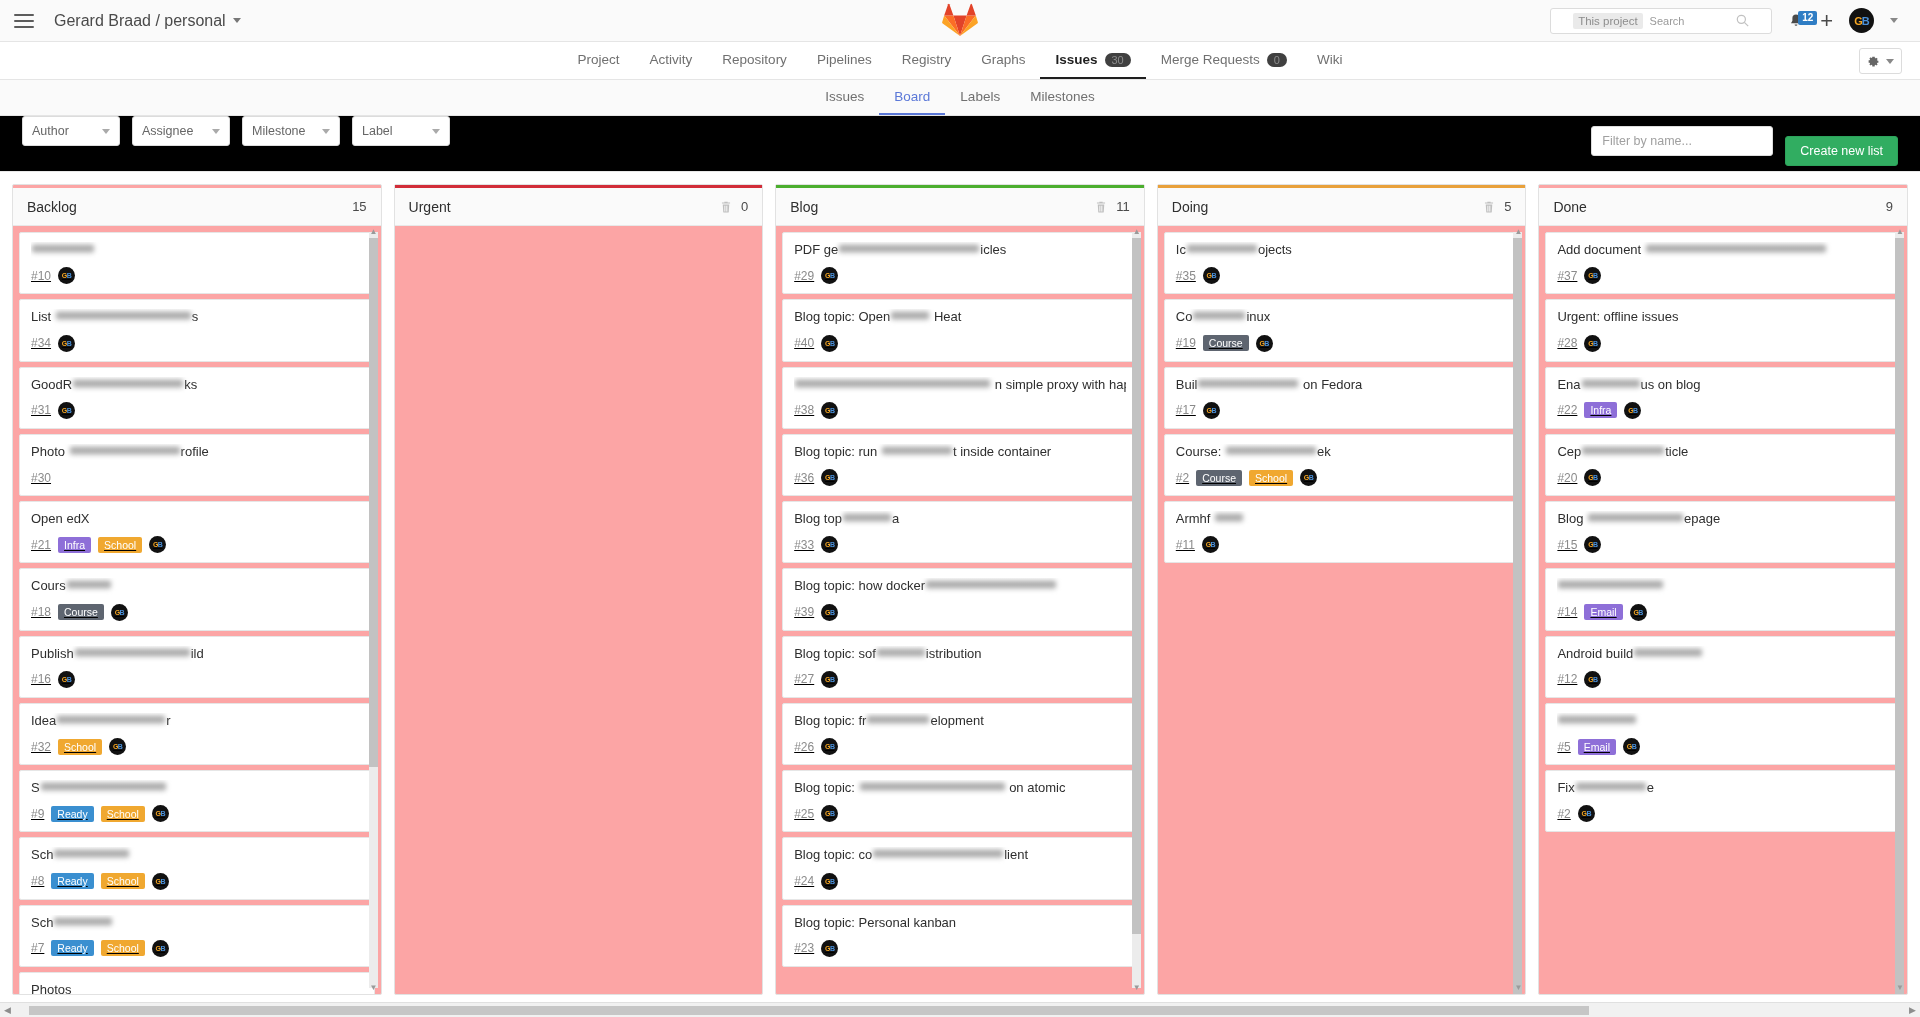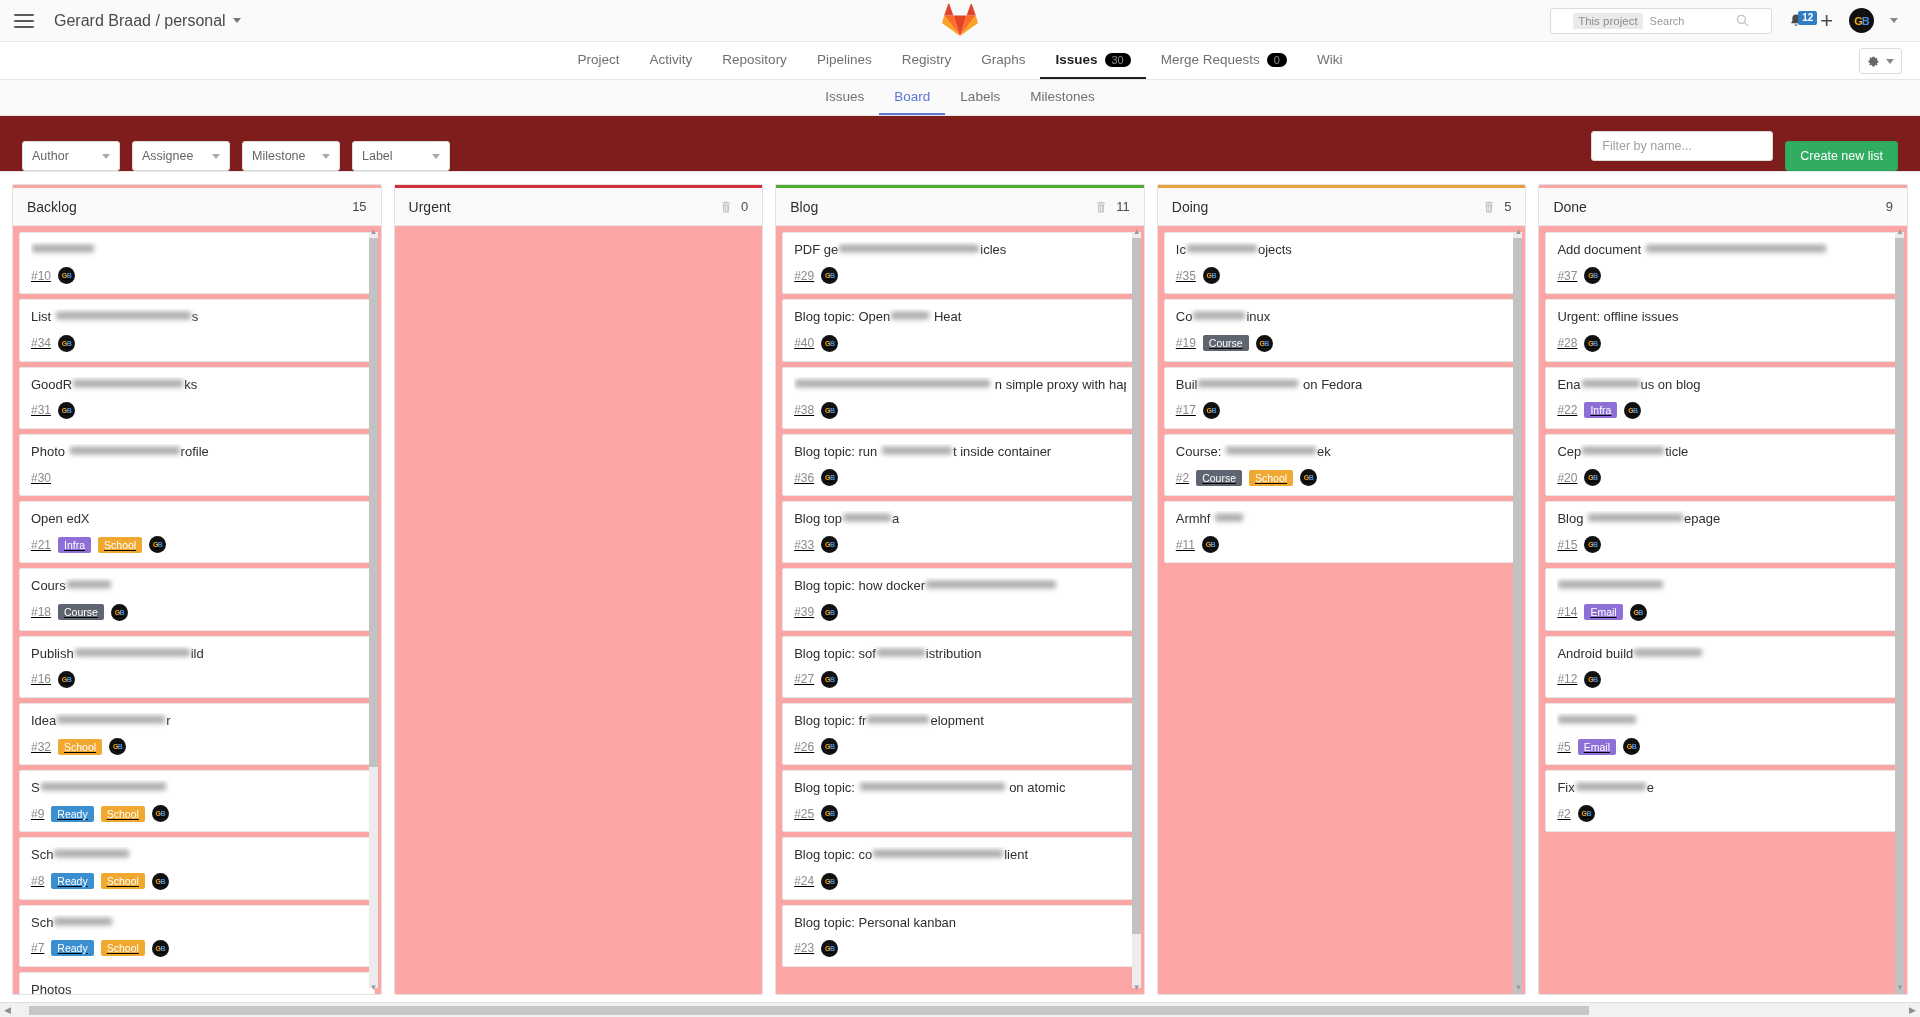--- a/index.html
+++ b/index.html
@@ -76,21 +76,21 @@
     position: relative;
   }
   .projnav-items { display: flex; align-items: stretch; gap: 0; }
   .pn-item {
     padding: 0 15px; display: flex; align-items: center; gap: 7px;
     font-size: 13.5px; color: #707070; cursor: pointer;
     border-bottom: 2px solid transparent; white-space: nowrap;
   }
   .pn-item.active { color: #1f1f1f; font-weight: bold; border-bottom-color: #1f1f1f; }
   .pn-count {
-    background: #000000; color: #8c8c8c; font-size: 11px;
+    background: #404040; color: #8c8c8c; font-size: 11px;
     border-radius: 9px; padding: 1px 7px; font-weight: normal;
   }
   .gear-btn {
     position: absolute; right: 18px; top: 6px;
     height: 26px; padding: 0 7px; border: 1px solid #dcdcdc;
     background: #fff; border-radius: 3px; cursor: pointer;
     display: flex; align-items: center; gap: 6px; color: #666;
   }
 
   
@@ -100,22 +100,22 @@
   }
   .sn-item {
     padding: 0 15px; display: flex; align-items: center;
     font-size: 13.5px; color: #707070; cursor: pointer;
     border-bottom: 2px solid transparent;
   }
   .sn-item.active { color: #5b78d8; border-bottom-color: #5b78d8; }
 
   
   .filterbar {
-    height: 56px; background: #7f1d1d; border-bottom: 1px solid #e8e8e8;
-    display: flex; align-items: flex-end; padding: 0 22px;
+    height: 56px; background: #000000; border-bottom: 1px solid #e8e8e8;
+    display: flex; align-items: flex-start; padding: 0 22px;
   }
   .fdrop {
     width: 98px; height: 30px; border: 1px solid #dcdcdc; background: #fff;
     border-radius: 3px; margin-right: 12px; cursor: pointer;
     display: flex; align-items: center; padding: 0 9px;
     font-size: 12.5px; color: #666;
   }
   .fdrop .cv {
     margin-left: auto; width: 0; height: 0;
     border-left: 4px solid transparent; border-right: 4px solid transparent;

